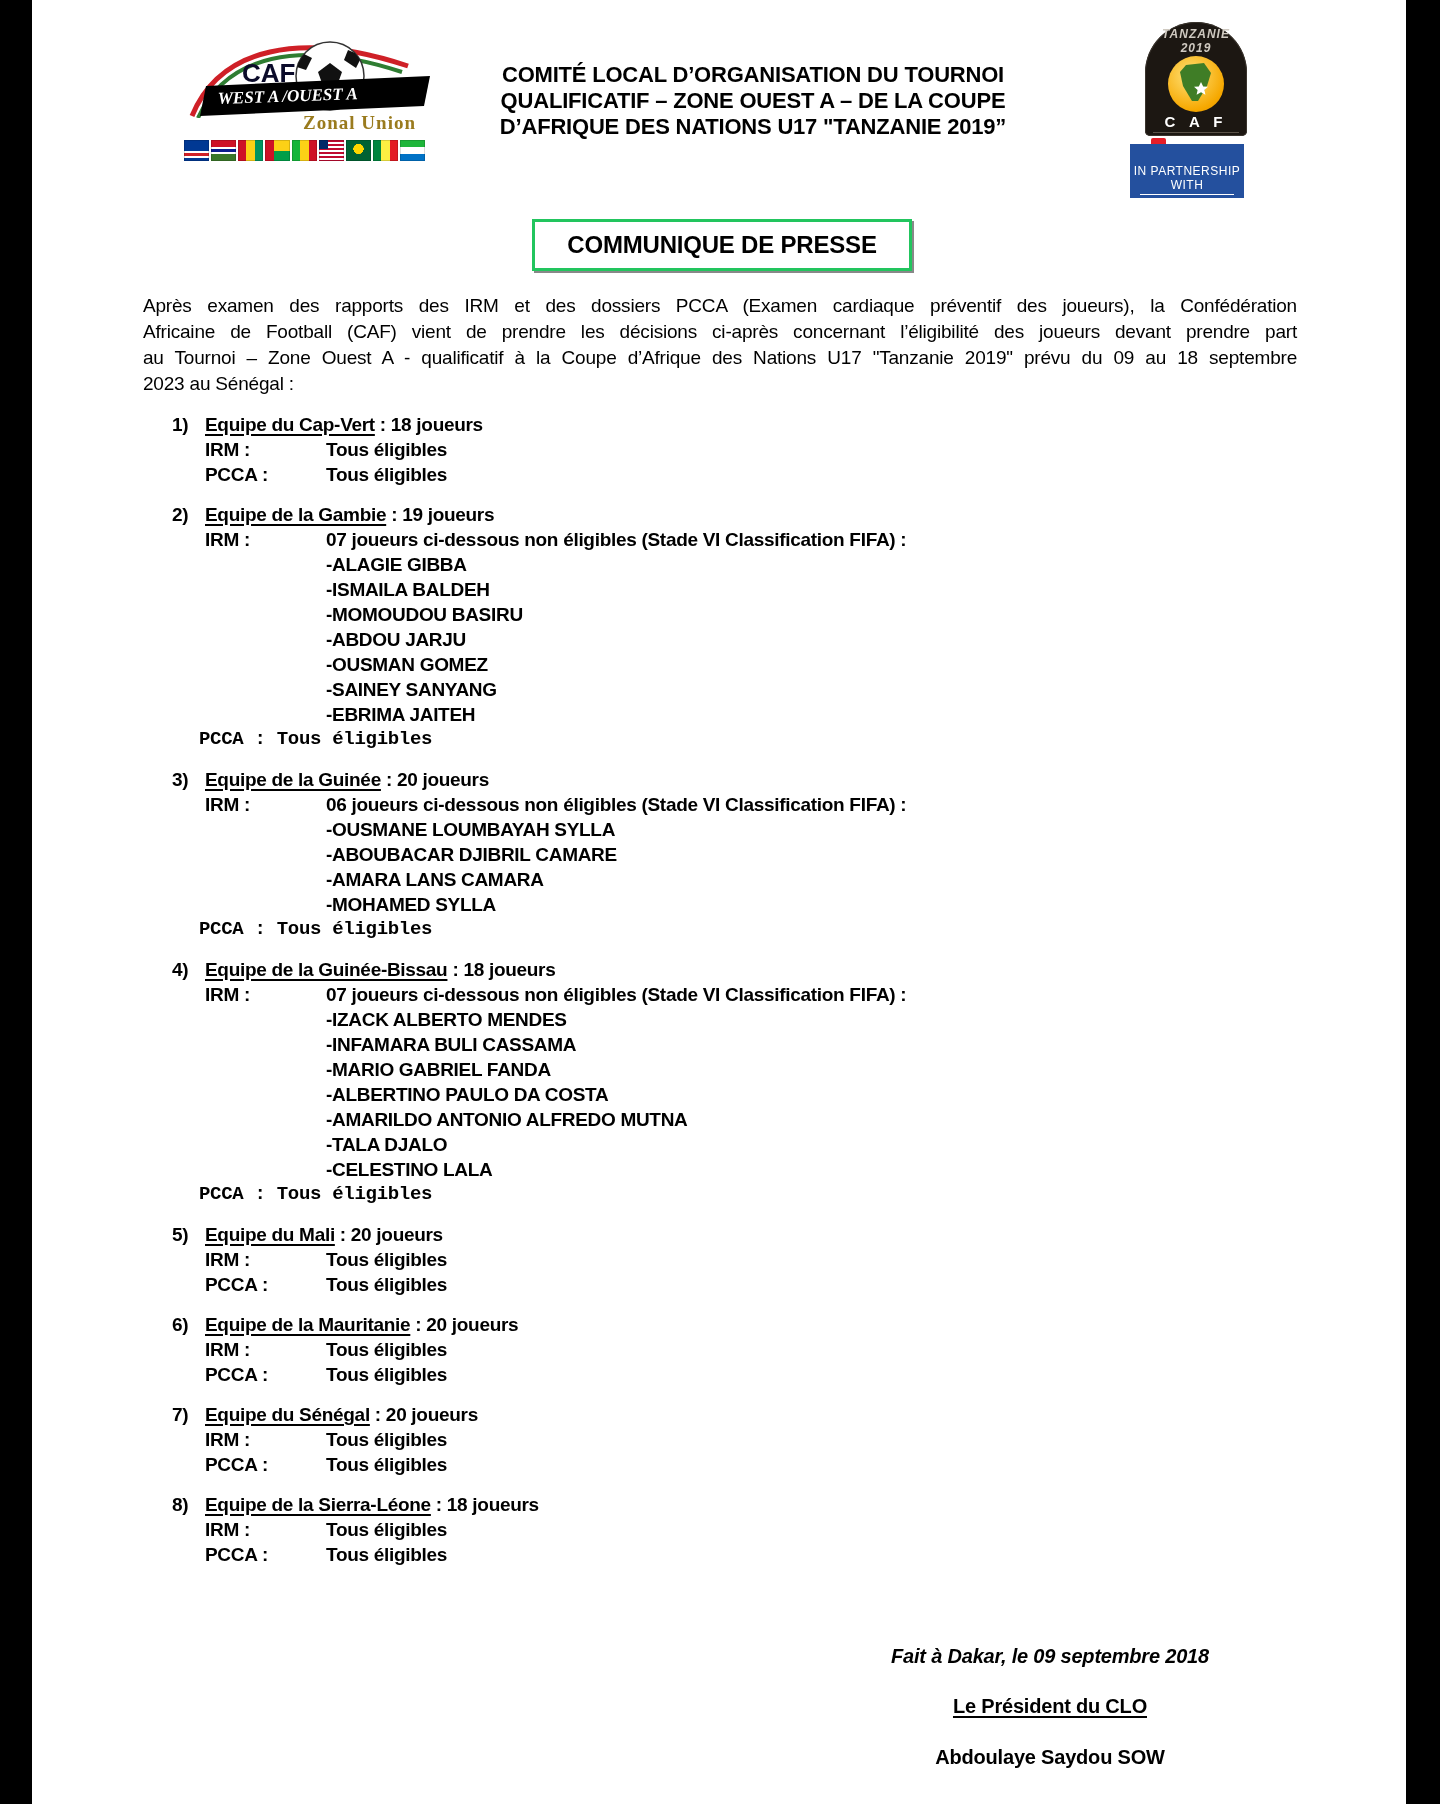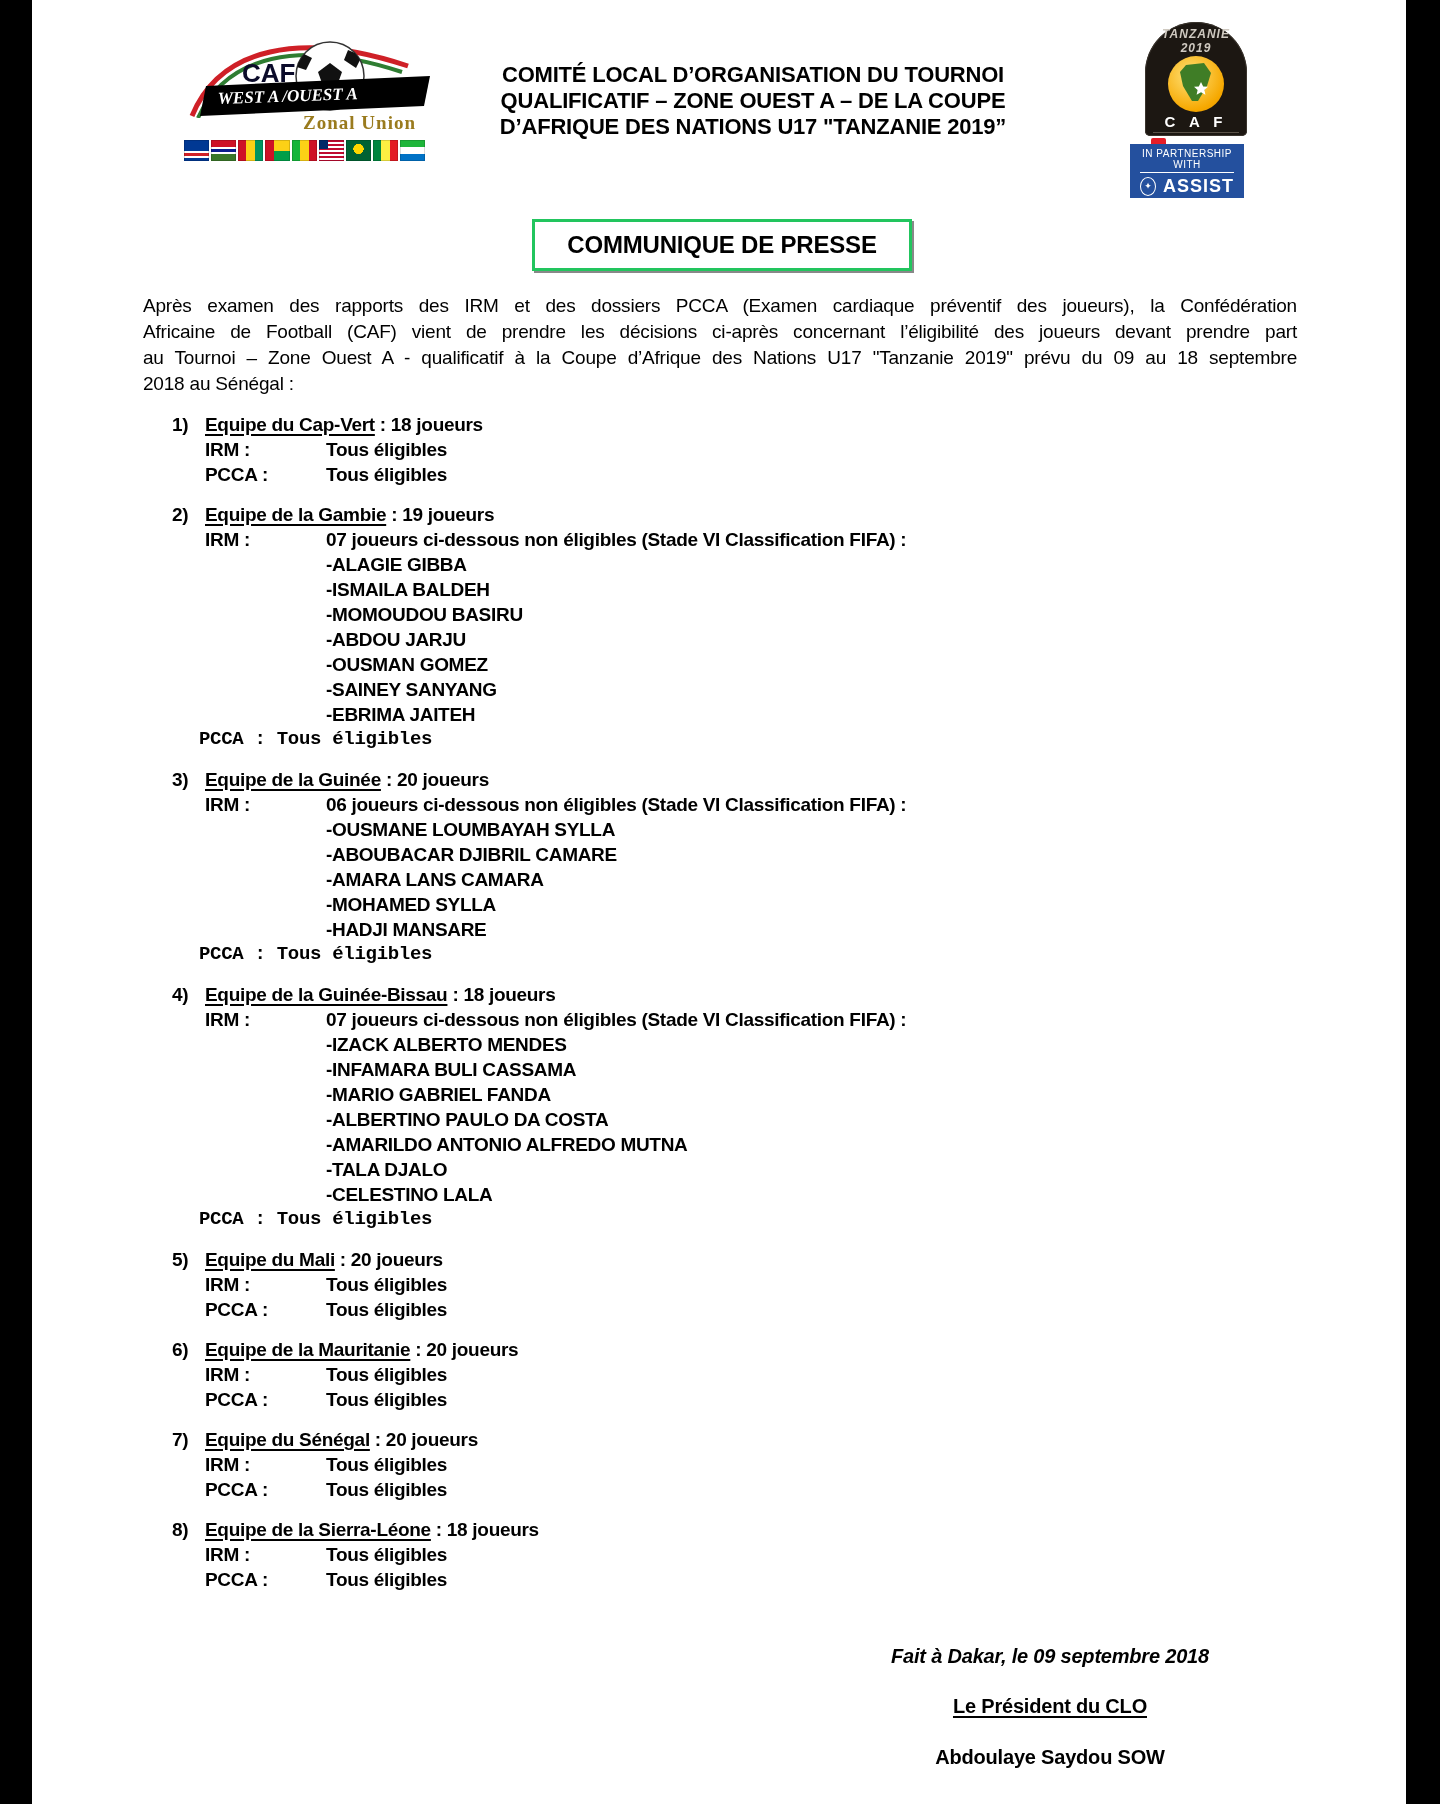--- a/index.html
+++ b/index.html
@@ -40,21 +40,21 @@
                background:radial-gradient(circle at 40% 35%,#ffe27a,#f6a800 70%,#d88c00);position:relative;}
   .badge-globe svg{position:absolute;left:0;top:0;}
   .badge-caf{font-size:15px;font-weight:bold;letter-spacing:5px;margin-top:1px;}
   .badge-div{border-top:1px solid #5a5248;margin:2px 8px 0;}
   .badge-bottom{display:flex;align-items:center;gap:3px;padding:2px 6px 0;}
   .total-chip{width:15px;height:15px;background:#e61e28;border-radius:2px;color:#fff;
               font-size:4px;font-weight:bold;display:flex;align-items:flex-end;justify-content:center;padding-bottom:1px;}
   .comp-lines{text-align:left;font-size:6.5px;font-weight:bold;line-height:7.5px;color:#fff;}
   .assist{position:absolute;left:1098px;top:144px;width:114px;height:54px;background:#24509e;
           color:#fff;text-align:center;}
-  .assist-label{font-size:10px;letter-spacing:.5px;padding-top:4px;}
+  .assist-label{font-size:12px;letter-spacing:.5px;padding-top:20px;}
   .assist-row{display:flex;align-items:center;justify-content:center;gap:7px;margin-top:2px;
               border-top:1px solid #fff;border-bottom:1px solid #fff;margin-left:10px;margin-right:10px;padding:3px 0;}
   .assist-emblem{width:17px;height:17px;border:1px solid #fff;border-radius:50%;font-size:9px;line-height:16px;}
   .assist-name{font-size:18px;font-weight:bold;letter-spacing:1px;}
 
   
   .communique{position:absolute;left:500px;top:219px;width:374px;height:46px;border:3px solid #22c55e;
               display:flex;align-items:center;justify-content:center;
               font-size:24px;font-weight:bold;letter-spacing:-0.2px;box-shadow:2px 2px 0 #888;}
 
@@ -154,21 +154,21 @@
     </div>
   </div>
 
   <div class="communique">COMMUNIQUE DE PRESSE</div>
 
   <div class="content">
     <div class="intro">
       <div class="just">Après examen des rapports des IRM et des dossiers PCCA (Examen cardiaque préventif des joueurs), la Confédération</div>
       <div class="just">Africaine de Football (CAF) vient de prendre les décisions ci-après concernant l’éligibilité des joueurs devant prendre part</div>
       <div class="just">au Tournoi – Zone Ouest A - qualificatif à la Coupe d’Afrique des Nations U17 "Tanzanie 2019" prévu du 09 au 18 septembre</div>
-      <div>2018 au Sénégal :</div>
+      <div>2023 au Sénégal :</div>
     </div>
     <div class="teams" id="teams">
         <div class="team-section">
           <div class="trow t-head"><span class="t-num">1)</span><span class="t-name">Equipe du Cap-Vert</span><span class="t-count"> : 18 joueurs</span></div>
           <div class="trow">
             <span class="lbl">IRM :</span>
             <span class="val">Tous éligibles</span>
           </div>
           <div class="trow">
             <span class="lbl">PCCA :</span>
@@ -193,21 +193,20 @@
         <div class="team-section">
           <div class="trow t-head"><span class="t-num">3)</span><span class="t-name">Equipe de la Guinée</span><span class="t-count"> : 20 joueurs</span></div>
           <div class="trow">
             <span class="lbl">IRM :</span>
             <span class="val">06 joueurs ci-dessous non éligibles (Stade VI Classification FIFA) :</span>
           </div>
           <div class="trow player">-OUSMANE LOUMBAYAH SYLLA</div>
           <div class="trow player">-ABOUBACAR DJIBRIL CAMARE</div>
           <div class="trow player">-AMARA LANS CAMARA</div>
           <div class="trow player">-MOHAMED SYLLA</div>
-          <div class="trow player">-HADJI MANSARE</div>
           <div class="trow pcca-inline">PCCA : Tous éligibles</div>
         </div>
         <div class="team-section">
           <div class="trow t-head"><span class="t-num">4)</span><span class="t-name">Equipe de la Guinée-Bissau</span><span class="t-count"> : 18 joueurs</span></div>
           <div class="trow">
             <span class="lbl">IRM :</span>
             <span class="val">07 joueurs ci-dessous non éligibles (Stade VI Classification FIFA) :</span>
           </div>
           <div class="trow player">-IZACK ALBERTO MENDES</div>
           <div class="trow player">-INFAMARA BULI CASSAMA</div>

